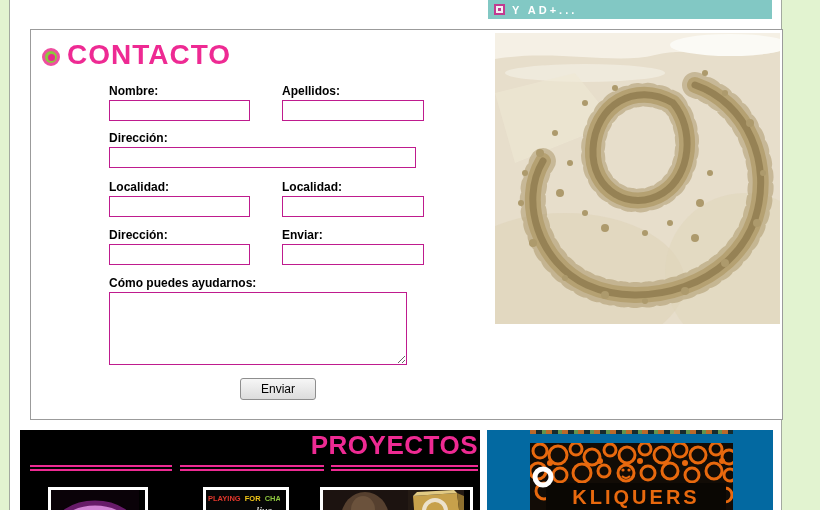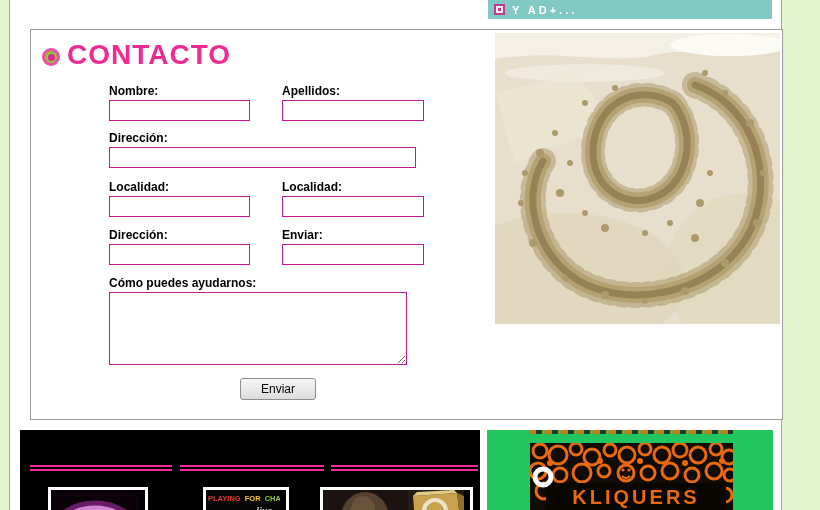--- a/index.html
+++ b/index.html
@@ -89,21 +89,21 @@
   .thumb{
     position:absolute;top:57px;display:block;background:#000;
     border:3px solid #ffffff;cursor:pointer;overflow:hidden;
   }
   .thumb1{left:28px;width:94px;height:44px;}
   .thumb2{left:183px;width:80px;height:44px;}
   .thumb3{left:300px;width:147px;height:44px;}
   
   .kliquers{
     position:absolute;left:477px;top:430px;width:286px;height:80px;
-    background:#22c55e;
+    background:#0369a1;
   }
   .kliquers-strip{
     position:absolute;left:43px;top:0;width:203px;height:4px;
     background:repeating-linear-gradient(90deg,#e8690e 0 6px,#1c1c10 6px 12px,#7ba03a 12px 16px);
     opacity:.8;
   }
   .kliquers-banner{
     position:absolute;left:43px;top:13px;width:203px;height:67px;
     display:block;cursor:pointer;overflow:hidden;
   }
@@ -200,20 +200,21 @@
               <circle cx="175" cy="190" r="3"></circle>
               <circle cx="200" cy="205" r="4"></circle>
             <circle cx="65" cy="160" r="4"></circle>
               <circle cx="75" cy="130" r="3"></circle>
           </g>
         </svg>
       </div>
     </div>
 
     <div class="projects">
+      <div class="projects-title">PROYECTOS</div>
       <div class="dline seg1"></div>
       <div class="dline seg2"></div>
       <div class="dline seg3"></div>
 
       <a class="thumb thumb1">
         <svg width="88" height="44" viewBox="0 0 88 44" xmlns="http://www.w3.org/2000/svg">
           <rect width="88" height="44" fill="#0a0208"></rect>
           <ellipse cx="44" cy="40" rx="40" ry="27" fill="#d183d4" stroke="#671b69" stroke-width="5"></ellipse>
           <path d="M24,34 Q28,24 32,34" fill="none" stroke="#5a1060" stroke-width="3"></path>
           <path d="M40,32 Q44,22 48,32" fill="none" stroke="#5a1060" stroke-width="3"></path>

